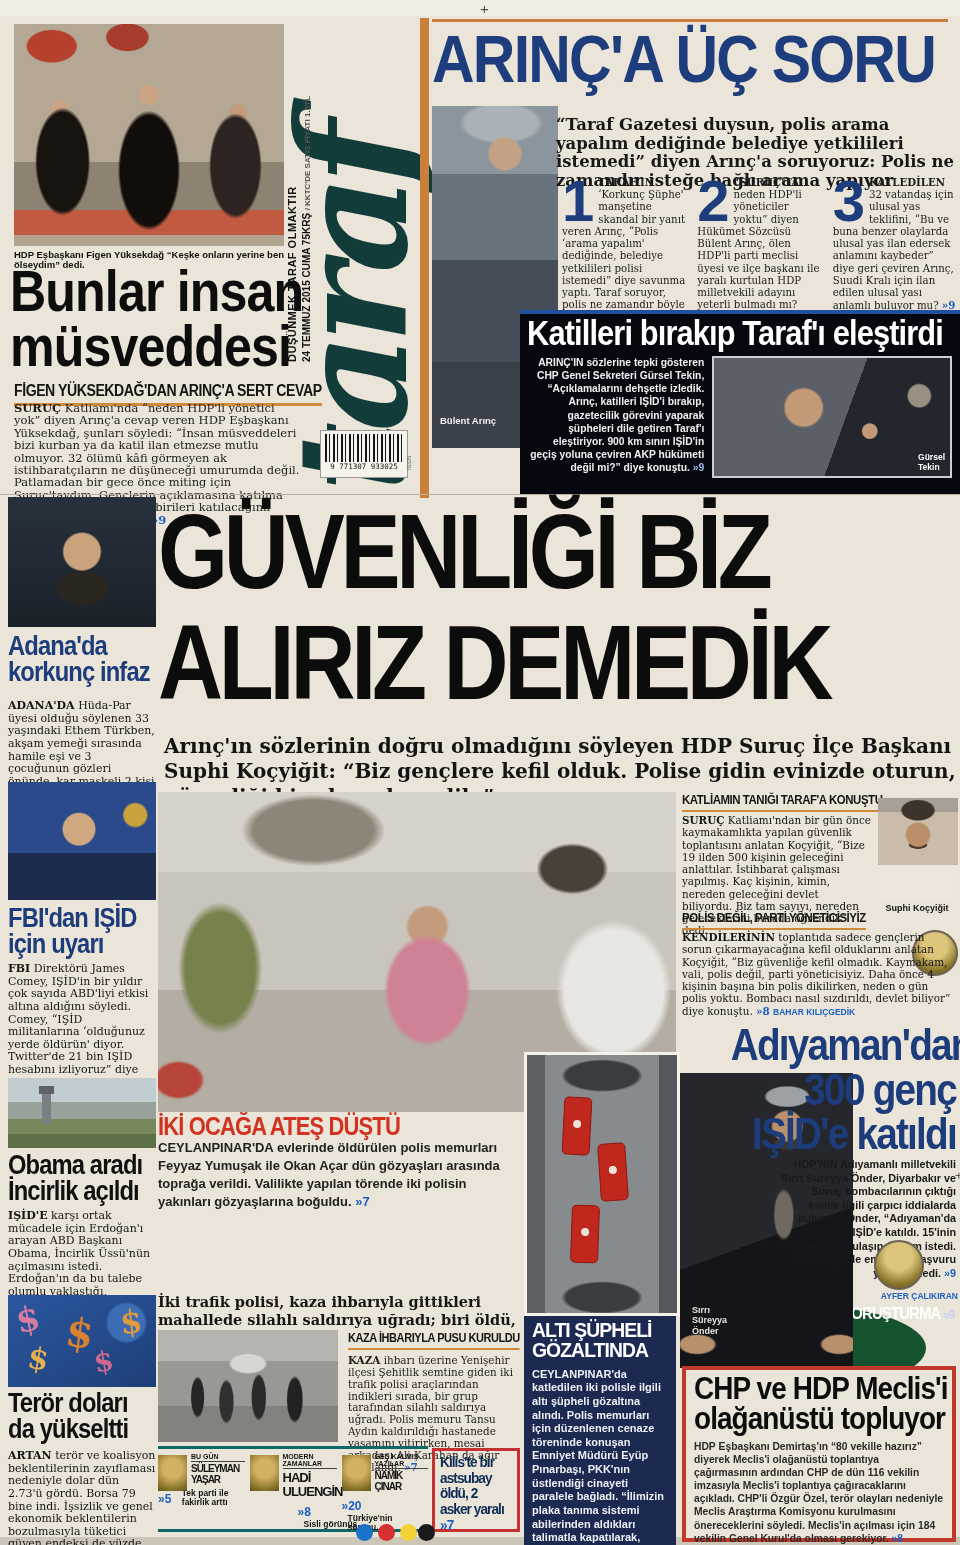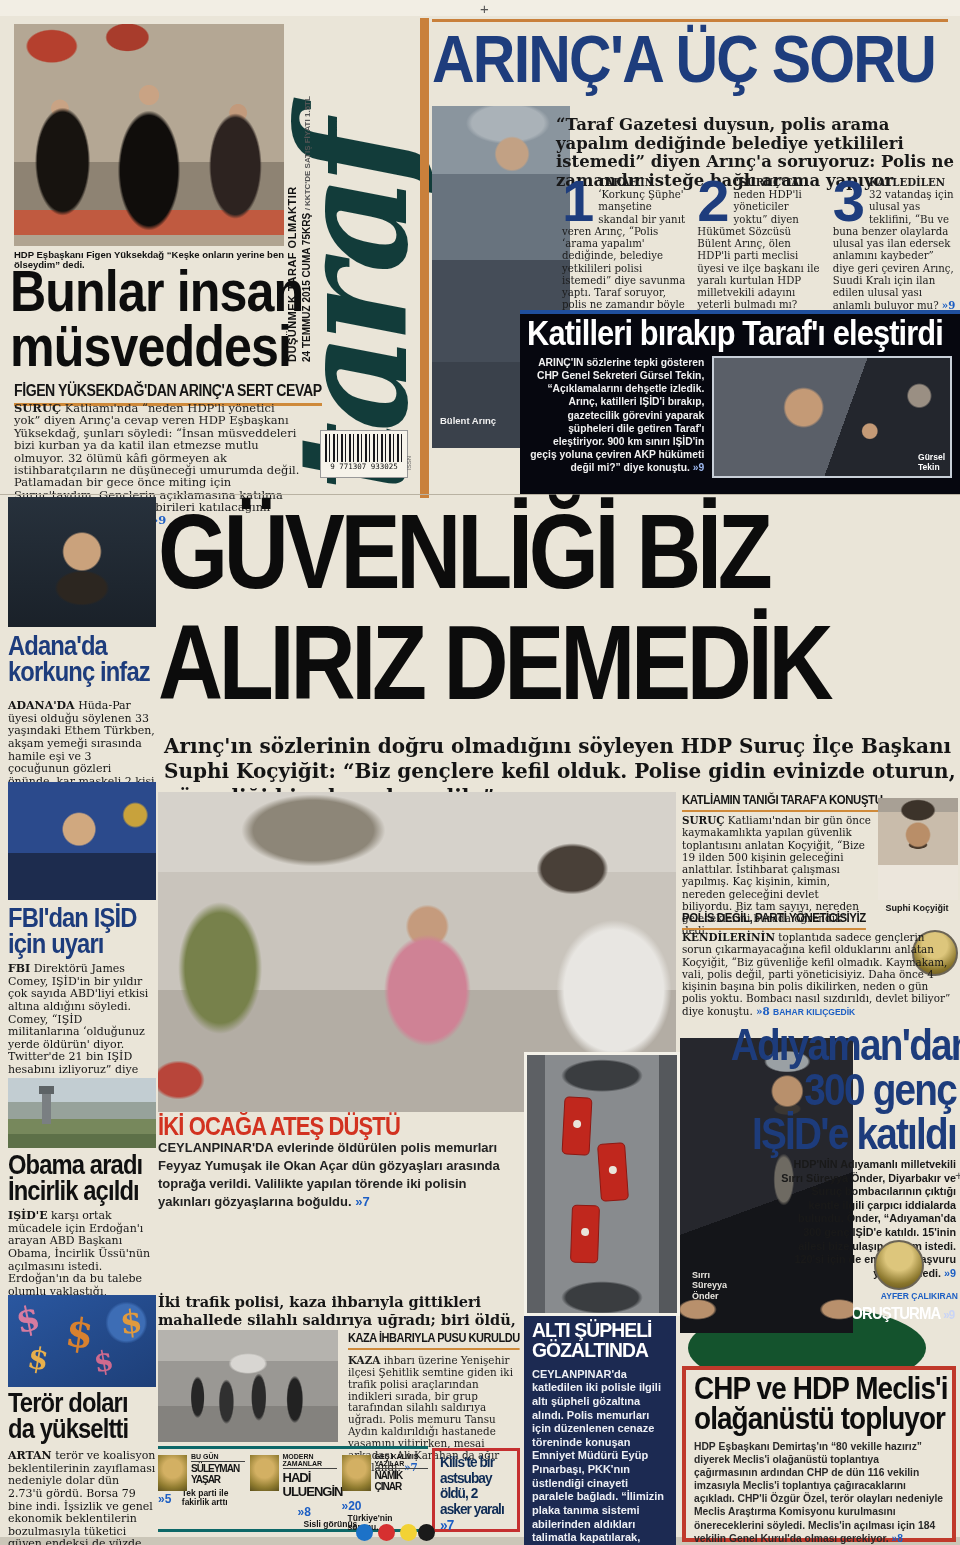--- a/index.html
+++ b/index.html
@@ -76,21 +76,21 @@
   <p class="abs serif" style="left:14px;top:402px;width:288px;margin:0;font-size:11.5px;line-height:1.08;color:#1c1c1c;">
     <span class="lead">SURUÇ</span><span> Katliamı'nda “neden HDP'li yönetici yok” diyen Arınç'a cevap veren HDP Eşbaşkanı Yüksekdağ, şunları söyledi: “İnsan müsveddeleri bizi kurban ya da katil ilan etmezse mutlu olmuyor. 32 ölümü kâfi görmeyen ak istihbaratçıların ne düşüneceği umurumda değil. Patlamadan bir gece önce miting için Suruç'taydım. Gençlerin açıklamasına katılma planım hiç olmadı. Ama birileri katılacağımı düşünmüş demek ki...” </span><span class="ref">»9</span>
   </p>
 
   <div class="abs hl cond" style="left:432px;top:26px;font-size:67px;color:#1e3d7d;letter-spacing:-2px;">ARINÇ'A ÜÇ SORU</div>
 
   <div class="photo" style="left:432px;top:106px;width:126px;height:342px;
               background:
               radial-gradient(circle 26px at 58% 14%,#c2a184 0 60%,transparent 68%),
               radial-gradient(ellipse 60px 30px at 55% 5%,#aab2b8 0 60%,transparent 70%),
-              linear-gradient(180deg,#8a959e 0 20%,#68737e 20% 45%,#454d58 45% 75%,#3a414b 75%); padding-left: 12px;">
+              linear-gradient(180deg,#8a959e 0 20%,#68737e 20% 45%,#454d58 45% 75%,#3a414b 75%);">
     <div class="cap" style="position:absolute;left:8px;bottom:22px;color:#f0f0f0;font-size:9.5px;">Bülent Arınç</div>
   </div>
 
   <div class="abs serif" style="left:556px;top:116px;width:400px;font-size:16.5px;font-weight:bold;line-height:1.13;color:#181818;">“Taraf Gazetesi duysun, polis arama yapalım dediğinde belediye yetkilileri istemedi” diyen Arınç'a soruyoruz: Polis ne zamandır isteğe bağlı arama yapıyor</div>
 
   <div class="abs" style="left:562px;top:176px;width:396px;display:flex;gap:10px;">
     <div style="width:127px;">
       <span class="hl" style="float:left;font-size:58px;line-height:0.85;color:#1e3d7d;margin-right:5px;">1</span>
       <span class="serif" style="font-size:10.2px;line-height:1.2;color:#1c1c1c;display:block;">
         <span class="lead">TARAF'IN</span><span> ‘Korkunç Şüphe' manşetine skandal bir yanıt veren Arınç, “Polis ‘arama yapalım' dediğinde, belediye yetkilileri polisi istemedi” diye savunma yaptı. Taraf soruyor, polis ne zamandır böyle riskli bir bölgede isteğe bağlı arama yapıyor?</span><span class="ref"></span>
@@ -315,21 +315,21 @@
   </p>
   <div class="abs" style="left:682px;top:908px;">
     <span class="kick cond" style="font-size:13px;border-bottom-width:2px;">POLİS DEĞİL, PARTİ YÖNETİCİSİYİZ</span>
   </div>
   <div class="photo roundp" style="left:912px;top:930px;width:42px;height:42px;"></div>
   <p class="abs serif" style="left:682px;top:931px;width:274px;margin:0;font-size:10.4px;line-height:1.18;">
     <span class="lead">KENDİLERİNİN</span><span> toplantıda sadece gençlerin sorun çıkarmayacağına kefil olduklarını anlatan Koçyiğit, “Biz güvenliğe kefil olmadık. Kaymakam, vali, polis değil, parti yöneticisiyiz. Daha önce 4 kişinin başına bin polis dikilirken, neden o gün polis yoktu. Bombacı nasıl sızdırıldı, devlet biliyor” diye konuştu. </span><span class="ref">»8</span>
     <span class="sans" style="color:#1d5fc4;font-weight:900;font-size:8.5px;">BAHAR KILIÇGEDİK</span>
   </p>
 
-  <div class="photo" style="left:680px;top:1038px;width:173px;height:295px;z-index:2;
+  <div class="photo" style="left:680px;top:1073px;width:173px;height:295px;z-index:2;
               background:
               radial-gradient(ellipse 34px 16px at 62% 8%,#9aa0a4 0 60%,transparent 68%),
               radial-gradient(circle 24px at 62% 18%,#b8906c 0 60%,transparent 68%),
               radial-gradient(ellipse 20px 9px at 62% 24%,#3a3632 0 60%,transparent 70%),
               radial-gradient(ellipse 16px 40px at 60% 48%,#6e6a62 0 55%,transparent 65%),
               radial-gradient(ellipse 30px 16px at 10% 92%,#b8906c 0 55%,transparent 65%),
               radial-gradient(ellipse 30px 16px at 92% 92%,#b8906c 0 55%,transparent 65%),
               linear-gradient(160deg,#26272d 0 55%,#141519 55%);">
     <div class="cap" style="position:absolute;left:12px;top:232px;color:#e9e6df;font-size:9px;line-height:1.15;">
       <div>Sırrı</div>

